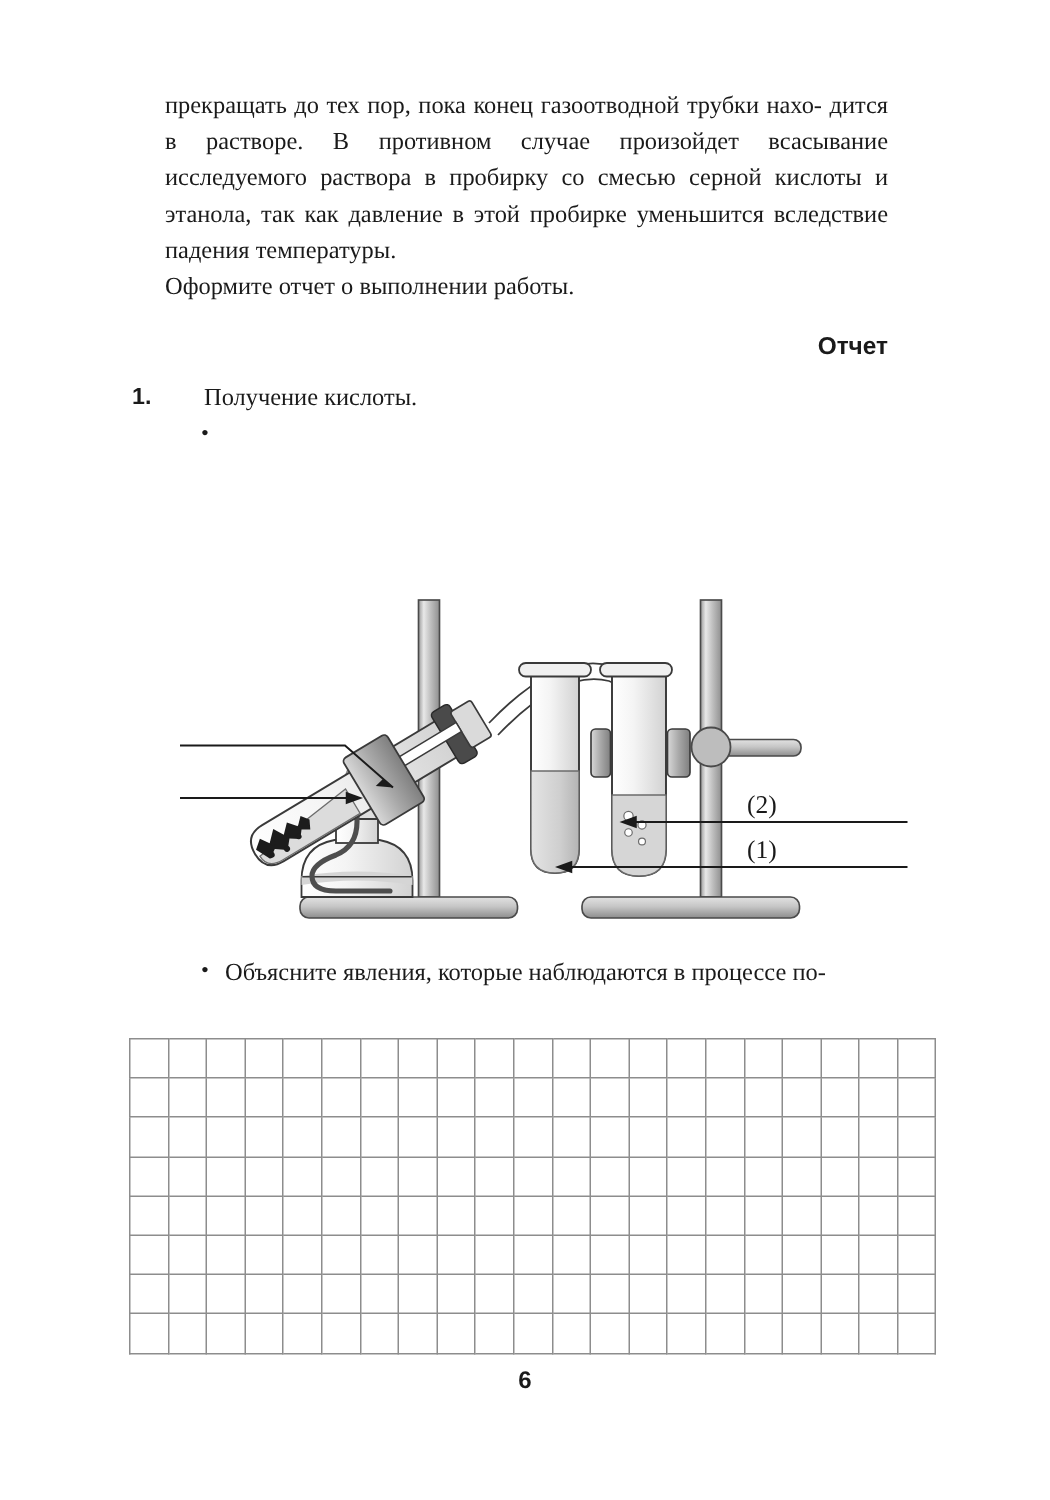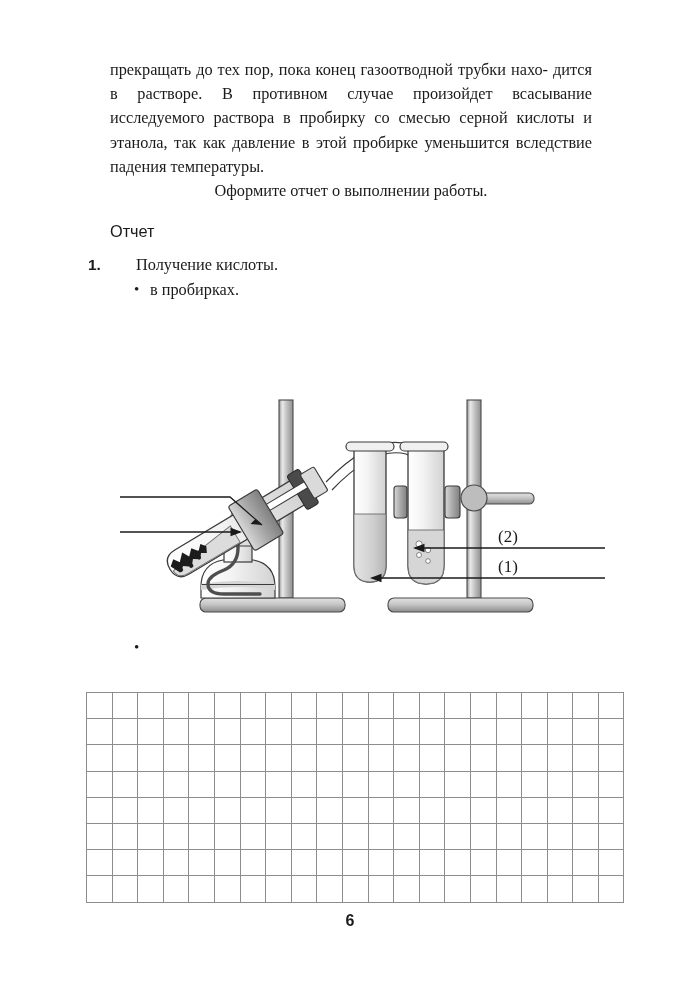--- a/index.html
+++ b/index.html
@@ -29,28 +29,28 @@
     width: 482px;
   }
   p.body-par {
     margin: 0;
     font-size: 16.3px;
     line-height: 24.2px;
     text-align: justify;
     text-justify: inter-word;
     hyphens: manual;
   }
-  p.body-par.nojust { text-align: center; }
+  p.body-par.nojust { text-align: left; }
 
   .heading {
     margin: 0;
     padding-top: 16px;
     padding-bottom: 6px;
-    text-align: left;
-    font-weight: normal;
+    text-align: right;
+    font-weight: bold;
     font-size: 16.3px;
     line-height: 24.2px;
     font-family: "Liberation Sans", sans-serif;
   }
 
   .numbered-item {
     position: relative;
     margin-top: 4px;
     padding-left: 26px;
     font-size: 16.3px;
@@ -144,21 +144,20 @@
 
     <div class="heading">Отчет</div>
 
     <div class="numbered-item">
       <span class="num">1.</span>
       <span>Получение кислоты.</span>
     </div>
 
     <div class="bullet-item">
       <span class="dot">•</span>
-      <span class="cont">в пробирках.</span>
     </div>
 
   </div>
 
   <div class="figure">
     <svg width="500" height="228" viewBox="0 0 500 228" xmlns="http://www.w3.org/2000/svg">
       <defs>
         <linearGradient id="rodg" x1="0" y1="0" x2="1" y2="0">
           <stop offset="0%" stop-color="#9a9a9a"></stop>
           <stop offset="25%" stop-color="#e8e8e8"></stop>
@@ -286,20 +285,21 @@
       </g>
 
       <text x="378" y="144" font-family="Liberation Serif, serif" font-size="17" fill="#1a1a1a">(2)</text>
       <text x="378" y="174" font-family="Liberation Serif, serif" font-size="17" fill="#1a1a1a">(1)</text>
     </svg>
   </div>
 
   <div class="bullet-block-2">
     <div class="bullet-item">
       <span class="dot">•</span>
+      <span>Объясните явления, которые наблюдаются в процессе по-</span>
     </div>
   </div>
 
   <div class="grid-wrap">
     <table class="answer-grid">
       <tbody id="grid-body">
           <tr>
             <td></td>
             <td></td>
             <td></td>

